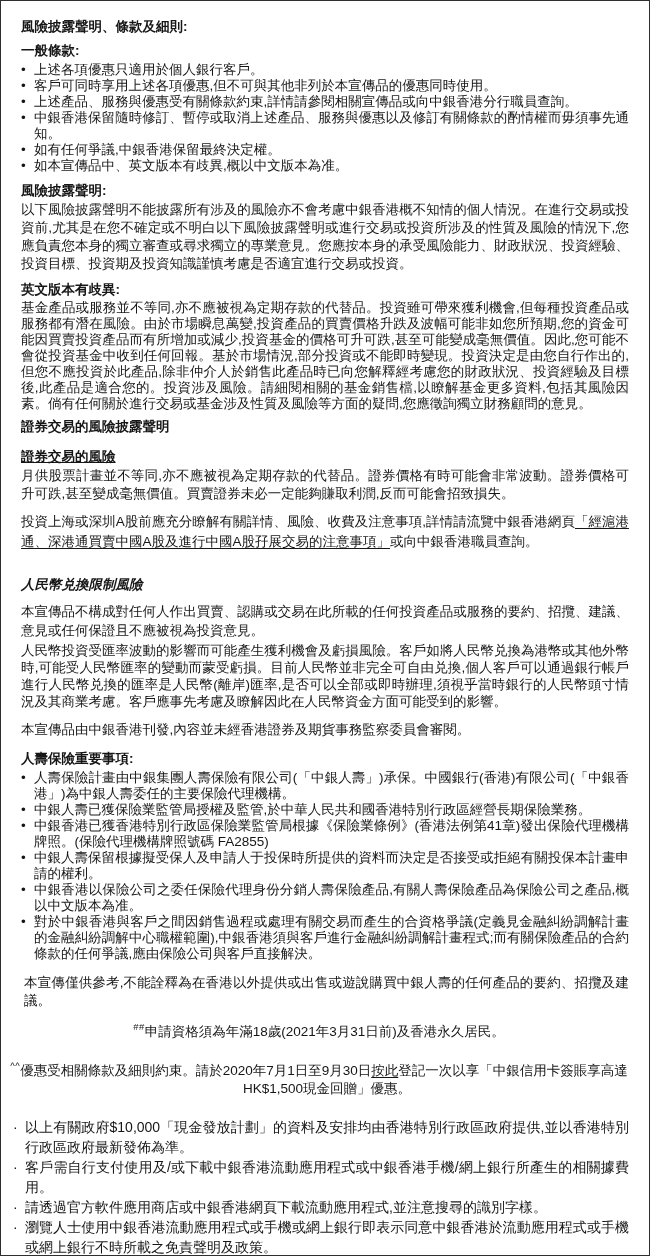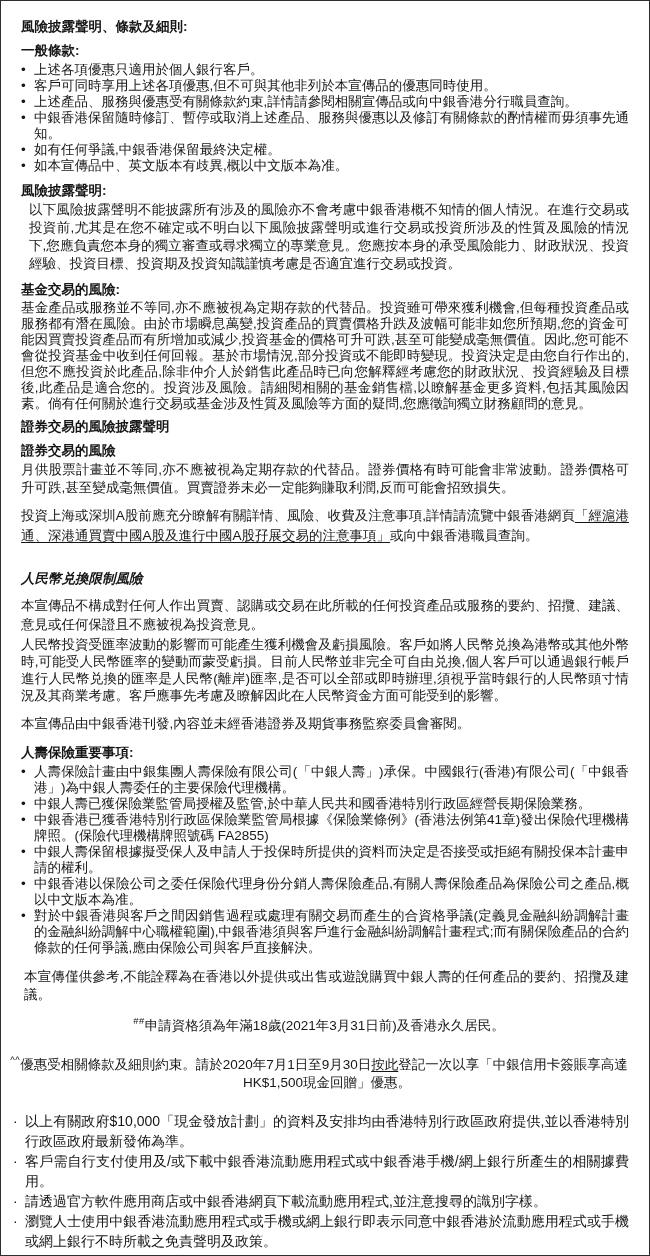--- a/index.html
+++ b/index.html
@@ -21,25 +21,25 @@
   .li .b { flex:0 0 13px; }
   .li .t { flex:1; }
   .ul-link { text-decoration:underline; text-underline-offset:2px; cursor:pointer; }
   sup.supmark { font-size:9.5px; line-height:0; vertical-align:6px; letter-spacing:0.5px; }
 
   
   [data-name="doc-title"]                 { margin-top:12px; }
   [data-name="general-terms-heading"]     { margin-top:7px; }
   [data-name="general-terms-list"]        { margin-top:3px; }
   [data-name="risk-disclosure-heading"]   { margin-top:8px; }
-  [data-name="risk-disclosure-para"]      { margin-top:2px;margin-left:8px; }
+  [data-name="risk-disclosure-para"]      { margin-top:2px; }
   [data-name="fund-risk-heading"]         { margin-top:8px; }
   [data-name="fund-risk-para"]            { margin-top:2px; line-height:16px; }
   [data-name="securities-risk-heading"]   { margin-top:7px;  line-height:16px; }
-  [data-name="securities-risk-subheading"]{ margin-top:8px;    line-height:16px; }
+  [data-name="securities-risk-subheading"]{ margin-top:14px;    line-height:16px;text-decoration:underline; }
   [data-name="securities-risk-para"]      { margin-top:2px; }
   [data-name="a-share-para"]              { margin-top:9px; line-height:20px; }
   [data-name="rmb-risk-heading"]          { margin-top:24px;font-style:italic; }
   [data-name="rmb-risk-para"]             { margin-top:2px; line-height:17px; }
   [data-name="no-offer-para"]             { margin-top:9px; line-height:19px; }
   [data-name="publisher-para"]            { margin-top:11px; }
   [data-name="life-insurance-heading"]    { margin-top:11px; }
   [data-name="life-insurance-list"]       { margin-top:3px; }
   [data-name="reference-only-para"]       { margin-top:12px; padding-left:3px; }
   [data-name="age-eligibility-para"]      { margin-top:13px; padding-left:4px; text-indent:-16px; text-align:center; }
@@ -76,21 +76,21 @@
         <span class="b" data-name="bullet-marker">•</span>
         <span class="t" data-name="list-item-text">如有任何爭議,中銀香港保留最終決定權。</span>
       </div>
       <div class="li" data-name="list-item">
         <span class="b" data-name="bullet-marker">•</span>
         <span class="t" data-name="list-item-text">如本宣傳品中、英文版本有歧異,概以中文版本為准。</span>
       </div>
     </div>
     <div class="heading" data-name="risk-disclosure-heading">風險披露聲明:</div>
     <div class="para" data-name="risk-disclosure-para">以下風險披露聲明不能披露所有涉及的風險亦不會考慮中銀香港概不知情的個人情況。在進行交易或投資前,尤其是在您不確定或不明白以下風險披露聲明或進行交易或投資所涉及的性質及風險的情況下,您應負責您本身的獨立審查或尋求獨立的專業意見。您應按本身的承受風險能力、財政狀況、投資經驗、投資目標、投資期及投資知識謹慎考慮是否適宜進行交易或投資。</div>
-    <div class="heading" data-name="fund-risk-heading">基金交易的風險:</div>
+    <div class="heading" data-name="fund-risk-heading">英文版本有歧異:</div>
     <div class="para" data-name="fund-risk-para">基金產品或服務並不等同,亦不應被視為定期存款的代替品。投資雖可帶來獲利機會,但每種投資產品或服務都有潛在風險。由於市場瞬息萬變,投資產品的買賣價格升跌及波幅可能非如您所預期,您的資金可能因買賣投資產品而有所增加或減少,投資基金的價格可升可跌,甚至可能變成毫無價值。因此,您可能不會從投資基金中收到任何回報。基於市場情況,部分投資或不能即時變現。投資決定是由您自行作出的,但您不應投資於此產品,除非仲介人於銷售此產品時已向您解釋經考慮您的財政狀況、投資經驗及目標後,此產品是適合您的。投資涉及風險。請細閱相關的基金銷售檔,以瞭解基金更多資料,包括其風險因素。倘有任何關於進行交易或基金涉及性質及風險等方面的疑問,您應徵詢獨立財務顧問的意見。</div>
     <div class="heading" data-name="securities-risk-heading">證券交易的風險披露聲明</div>
     <div class="heading" data-name="securities-risk-subheading">證券交易的風險</div>
     <div class="para" data-name="securities-risk-para">月供股票計畫並不等同,亦不應被視為定期存款的代替品。證券價格有時可能會非常波動。證券價格可升可跌,甚至變成毫無價值。買賣證券未必一定能夠賺取利潤,反而可能會招致損失。</div>
     <div class="para" data-name="a-share-para"><span data-name="text-run">投資上海或深圳A股前應充分瞭解有關詳情、風險、收費及注意事項,詳情請流覽中銀香港網頁</span><span class="ul-link" data-name="a-share-notice-link">「經滬港通、深港通買賣中國A股及進行中國A股孖展交易的注意事項」</span><span data-name="text-run">或向中銀香港職員查詢。</span></div>
     <div class="heading" data-name="rmb-risk-heading">人民幣兑換限制風險</div>
     <div class="para" data-name="no-offer-para">本宣傳品不構成對任何人作出買賣、認購或交易在此所載的任何投資產品或服務的要約、招攬、建議、意見或任何保證且不應被視為投資意見。</div>
     <div class="para" data-name="rmb-risk-para">人民幣投資受匯率波動的影響而可能產生獲利機會及虧損風險。客戶如將人民幣兑換為港幣或其他外幣時,可能受人民幣匯率的變動而蒙受虧損。目前人民幣並非完全可自由兑換,個人客戶可以通過銀行帳戶進行人民幣兑換的匯率是人民幣(離岸)匯率,是否可以全部或即時辦理,須視乎當時銀行的人民幣頭寸情況及其商業考慮。客戶應事先考慮及瞭解因此在人民幣資金方面可能受到的影響。</div>
     <div class="para" data-name="publisher-para">本宣傳品由中銀香港刊發,內容並未經香港證券及期貨事務監察委員會審閱。</div>
     <div class="heading" data-name="life-insurance-heading">人壽保險重要事項:</div>

